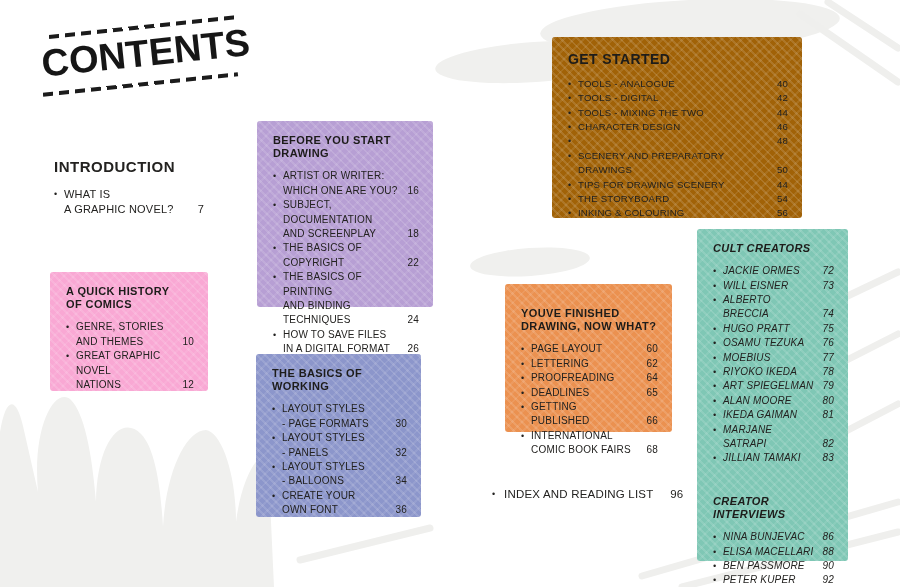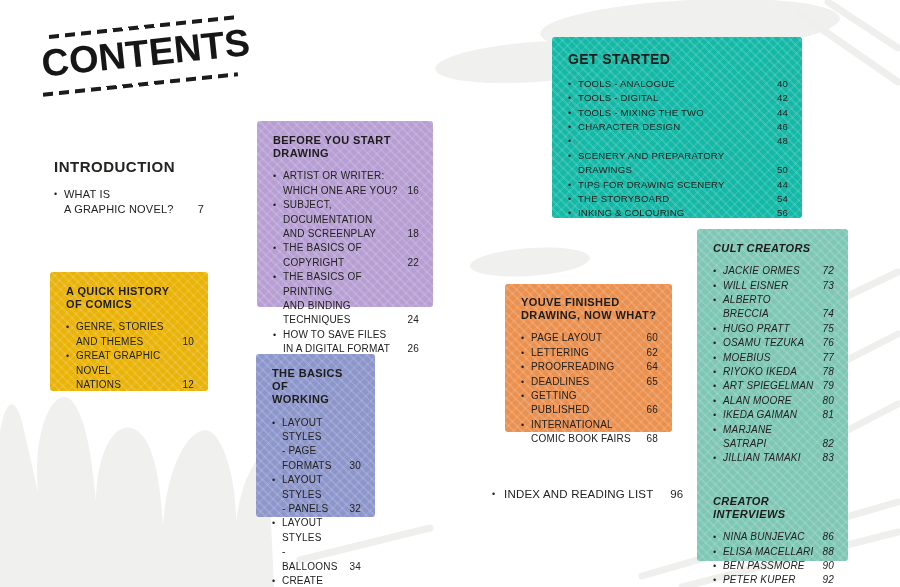--- a/index.html
+++ b/index.html
@@ -38,25 +38,25 @@
   .entries{position:relative;list-style:none;margin:0;padding:0;}
   .entry{display:flex;}
   .bullet{flex:none;width:10px;align-self:flex-start;font-size:9px;line-height:14.4px;}
   .label{white-space:pre-line;letter-spacing:.2px;}
   .num{flex:none;margin-left:auto;align-self:flex-end;text-align:right;min-width:14px;
     padding-left:6px;letter-spacing:.2px;}
   .entries{font-size:10px;line-height:14.4px;}
 
   #box-quick-history{left:50px;top:272px;width:158px;height:119px;}
   #box-before-start{left:257px;top:121px;width:176px;height:186px;}
-  #box-basics-working{left:256px;top:354px;width:119px;height:163px;}
+  #box-basics-working{left:256px;top:354px;width:165px;height:163px;}
   #box-get-started{left:552px;top:37px;width:250px;height:181px;padding-top:14px;}
   #box-get-started .entries{font-size:9.6px;}
   #box-get-started h2{font-size:14px;}
-  #box-finished{left:505px;top:284px;width:167px;height:148px;padding-top:12px;}
+  #box-finished{left:505px;top:284px;width:167px;height:148px;padding-top:23px;}
   #box-creators{left:697px;top:229px;width:151px;height:332px;font-style:italic;}
 
   
   .index-row{position:absolute;left:492px;top:487px;z-index:2;display:flex;
     font-size:11.5px;letter-spacing:.5px;line-height:15px;}
   .index-row .bullet{width:12px;line-height:15px;}
   .index-row .num{margin-left:10px;}
 </style>
 </head>
 <body>
@@ -98,21 +98,21 @@
 
         <li class="entry">
           <span class="bullet">•</span>
           <span class="label">WHAT IS
 A GRAPHIC NOVEL?</span>
           <span class="num">7</span>
         </li>
       </ul>
   </section>
 
-  <section class="box" id="box-quick-history" style="background-color: #eab308;">
+  <section class="box" id="box-quick-history" style="background-color: #f9a8d4;">
     <h2>A QUICK HISTORY
 OF COMICS</h2>
     <ul class="entries">
 
         <li class="entry">
           <span class="bullet">•</span>
           <span class="label">GENRE, STORIES
 AND THEMES</span>
           <span class="num">10</span>
         </li>
@@ -195,21 +195,21 @@
 
         <li class="entry">
           <span class="bullet">•</span>
           <span class="label">CREATE YOUR
 OWN FONT</span>
           <span class="num">36</span>
         </li>
       </ul>
   </section>
 
-  <section class="box" id="box-get-started" style="background-color: #14b8a6;">
+  <section class="box" id="box-get-started" style="background-color: #a16207;">
     <h2>GET STARTED</h2>
     <ul class="entries">
 
         <li class="entry">
           <span class="bullet">•</span>
           <span class="label">TOOLS - ANALOGUE</span>
           <span class="num">40</span>
         </li>
 
         <li class="entry">

